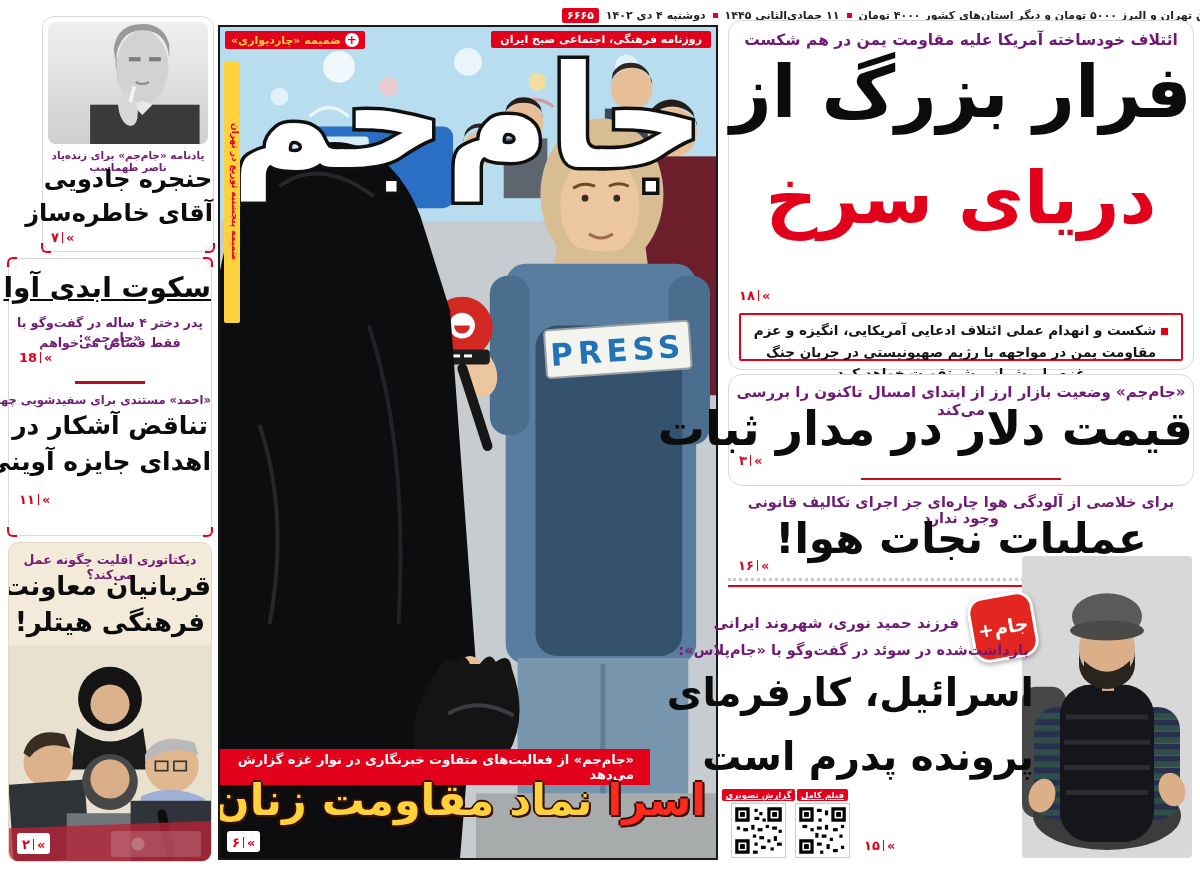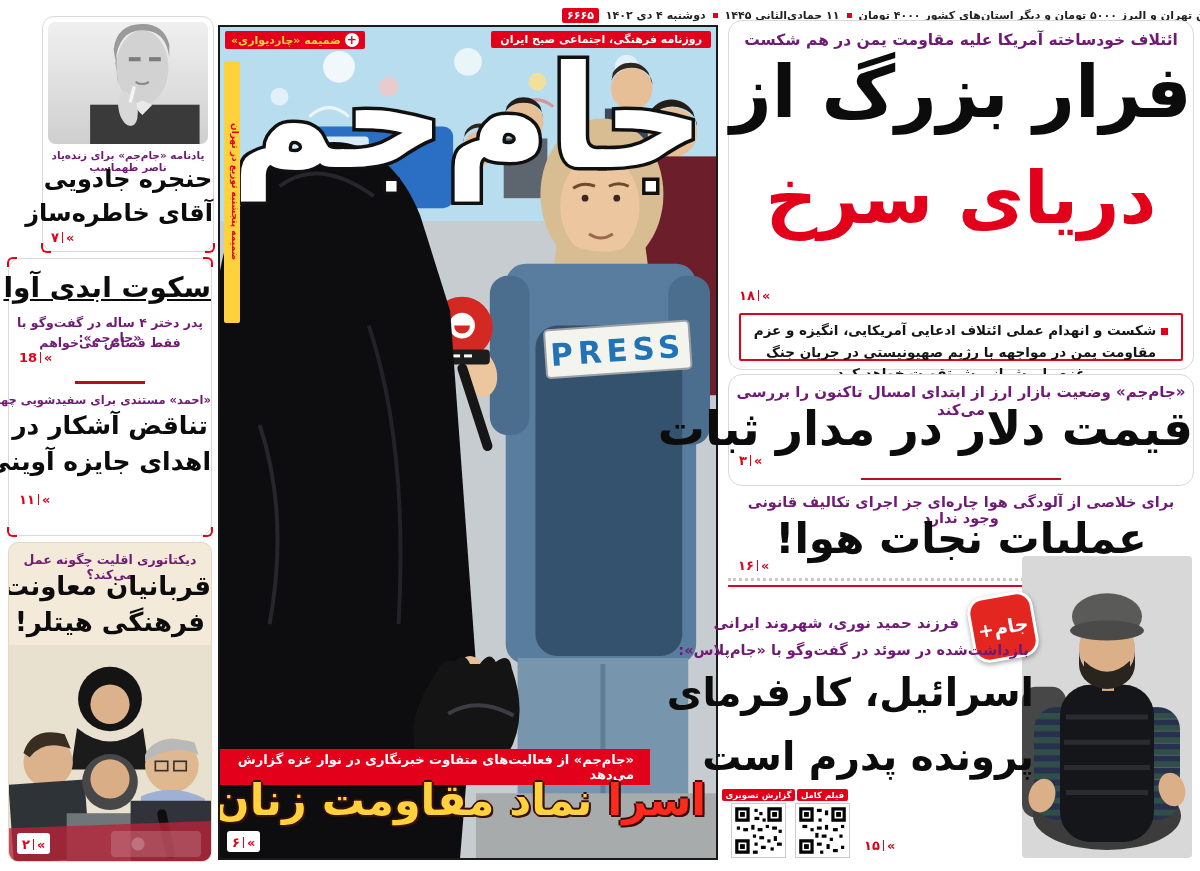--- a/index.html
+++ b/index.html
@@ -112,21 +112,21 @@
   #jamplus .photo{position:absolute;top:-22px;right:2px;width:170px;height:302px;border-radius:4px;overflow:hidden;}
   #jamplus .badge{position:absolute;top:16px;right:158px;width:66px;height:66px;background:#e3261f;border:3px solid #fff;
         border-radius:16px;transform:rotate(-10deg);box-shadow:0 2px 5px rgba(0,0,0,.35);
         display:flex;align-items:center;justify-content:center;color:#fff;font-weight:900;font-size:19px;}
   #jamplus .k1{position:absolute;top:36px;left:20px;right:235px;font-size:15px;white-space:nowrap;}
   #jamplus .k2{position:absolute;top:64px;left:0;right:165px;font-size:14.5px;white-space:nowrap;}
   #jamplus .t1{position:absolute;top:92px;left:10px;right:160px;font-size:39px;}
   #jamplus .t2{position:absolute;top:156px;left:10px;right:160px;font-size:39px;}
   #jamplus .qrs{position:absolute;left:2px;bottom:4px;display:flex;gap:7px;direction:ltr;}
   #jamplus .qr{width:57px;display:flex;flex-direction:column;align-items:center;gap:2px;}
-  #jamplus .qr .qlabel{background:var(--red);color:#fff;font-size:8.5px;font-weight:bold;padding:1px 4px;border-radius:2px;white-space:nowrap;}
+  #jamplus .qr .qlabel{background:var(--red);color:#fff;font-size:8.5px;font-weight:bold;padding:1px 4px;border-radius:2px;white-space:nowrap;text-decoration:underline;}
   #jamplus .qr svg{width:55px;height:55px;background:#fff;border:1px solid #ccc;}
   #jamplus .pref{position:absolute;left:136px;bottom:10px;text-align:center;}
 </style>
 </head>
 <body>
 
 <div class="page">
 
   <div class="topbar">
     <span class="issue-chip">۶۶۶۵</span>

